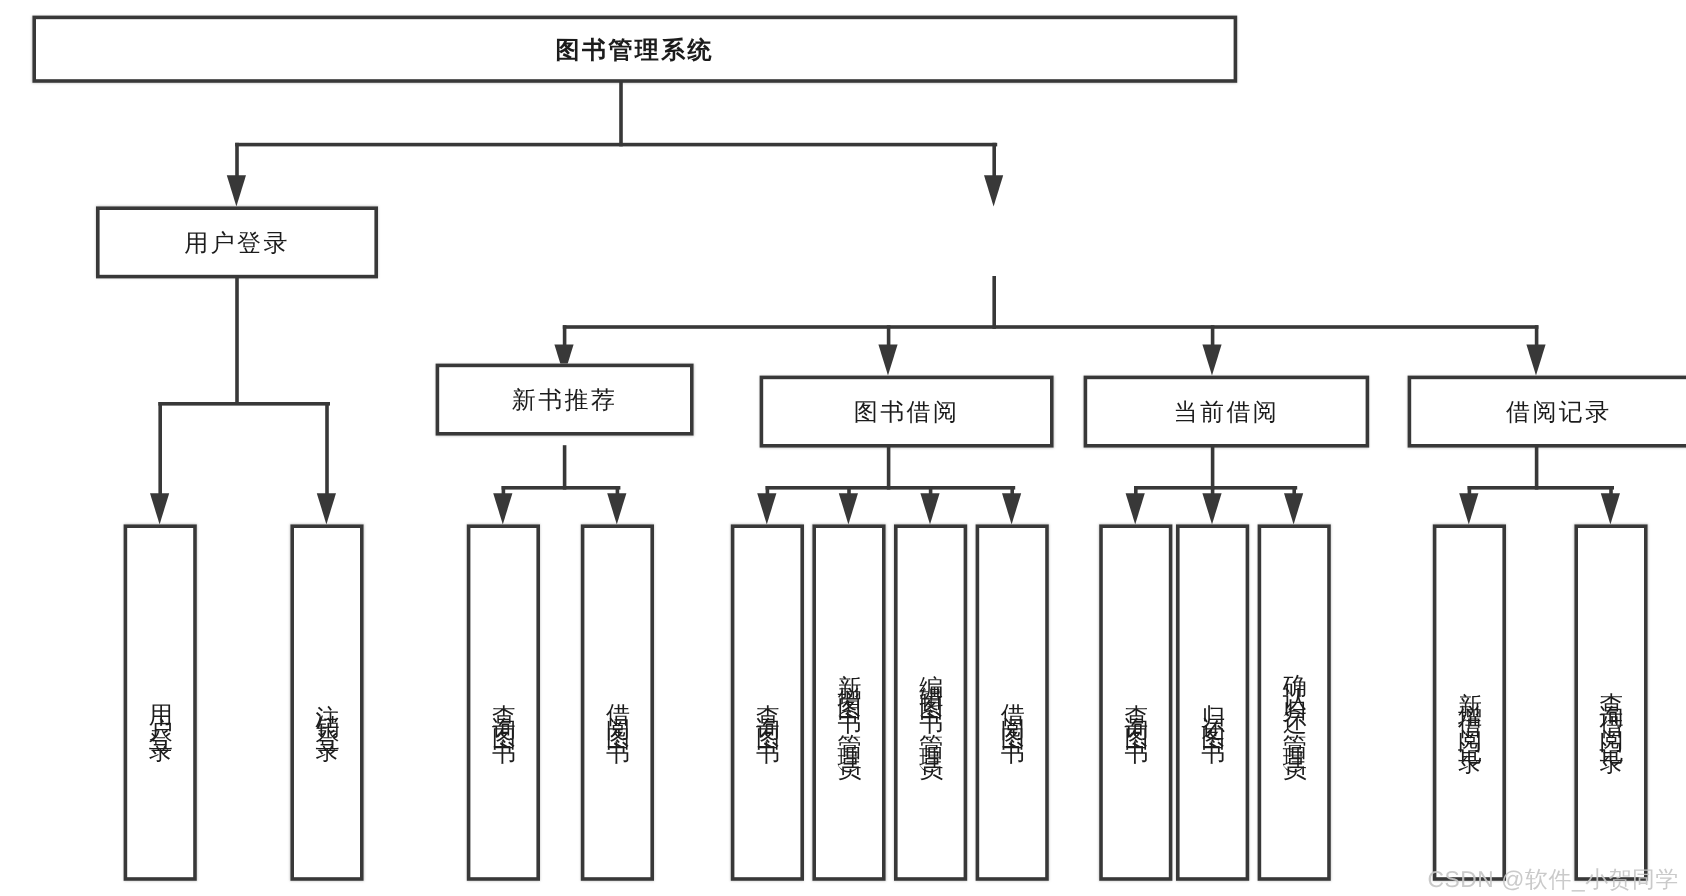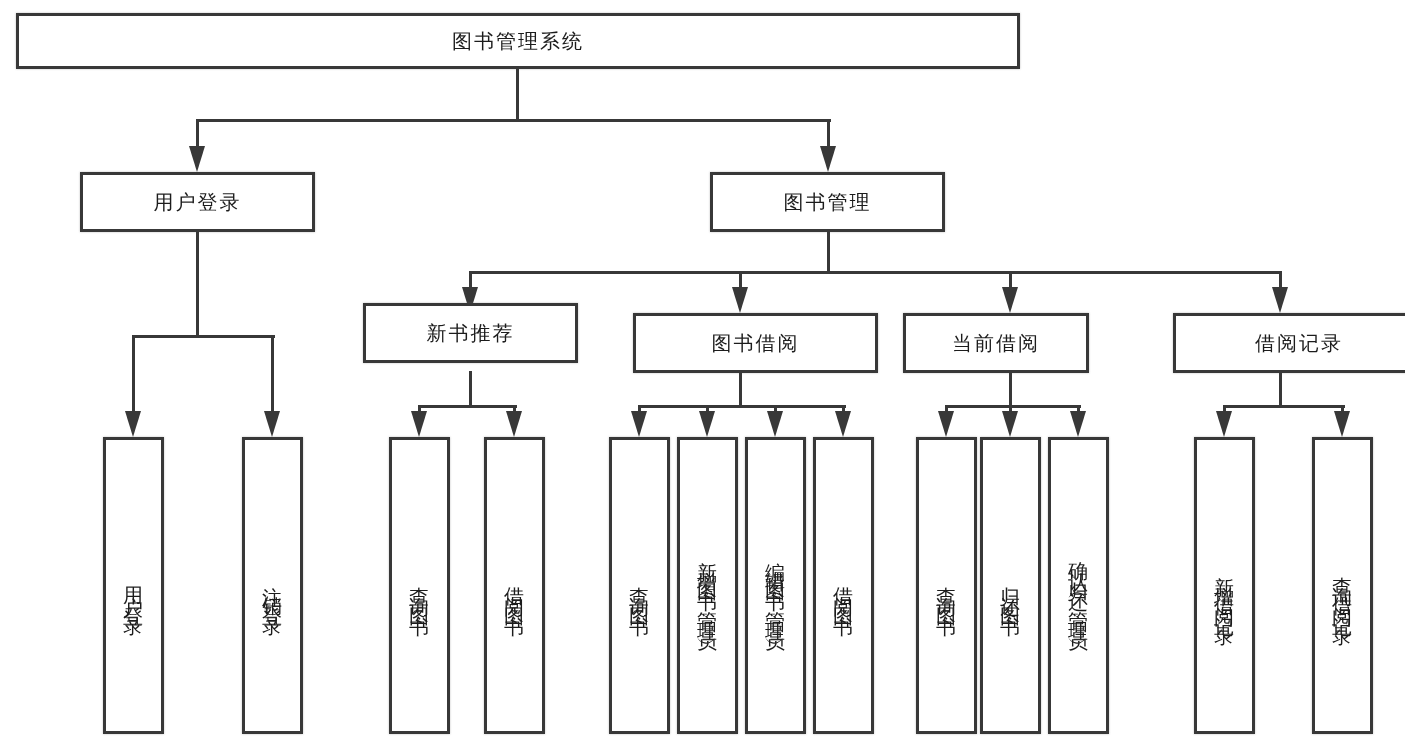--- a/index.html
+++ b/index.html
@@ -43,36 +43,33 @@
     font-size:19px;letter-spacing:.5px;
     color:var(--wm);opacity:.92;z-index:10;
     pointer-events:none;white-space:nowrap;
   }
 </style>
 </head>
 <body>
 
 <div id="canvas">
 
-  <div class="box" style="left:16px;top:13px;width:1004px;height:56px;">
+  <div class="box" style="left:27px;top:13px;width:1004px;height:56px;font-weight:bold;">
     <span class="hlabel">图书管理系统</span>
   </div>
 
   <div class="line" style="left:516px;top:68px;width:3px;height:54px;"></div>
   <div class="line" style="left:196px;top:119px;width:635px;height:3px;"></div>
   <div class="line" style="left:196px;top:119px;width:3px;height:32px;"></div>
   <div class="arrow" style="left:189px;top:146px;"></div>
   <div class="line" style="left:827px;top:119px;width:3px;height:32px;"></div>
   <div class="arrow" style="left:820px;top:146px;"></div>
 
   <div class="box" style="left:80px;top:172px;width:235px;height:60px;">
     <span class="hlabel">用户登录</span>
-  </div>
-  <div class="box" style="left:710px;top:172px;width:235px;height:60px;">
-    <span class="hlabel">图书管理</span>
   </div>
 
   <div class="line" style="left:196px;top:230px;width:3px;height:107px;"></div>
   <div class="line" style="left:132px;top:335px;width:143px;height:3px;"></div>
   <div class="line" style="left:132px;top:335px;width:3px;height:82px;"></div>
   <div class="arrow" style="left:125px;top:411px;"></div>
   <div class="line" style="left:271px;top:335px;width:3px;height:82px;"></div>
   <div class="arrow" style="left:264px;top:411px;"></div>
 
   <div class="line" style="left:827px;top:230px;width:3px;height:44px;"></div>
@@ -85,21 +82,21 @@
   <div class="arrow" style="left:1002px;top:287px;"></div>
   <div class="line" style="left:1279px;top:271px;width:3px;height:20px;"></div>
   <div class="arrow" style="left:1272px;top:287px;"></div>
 
   <div class="box" style="left:363px;top:303px;width:215px;height:60px;">
     <span class="hlabel">新书推荐</span>
   </div>
   <div class="box" style="left:633px;top:313px;width:245px;height:60px;">
     <span class="hlabel">图书借阅</span>
   </div>
-  <div class="box" style="left:903px;top:313px;width:186px;height:60px;">
+  <div class="box" style="left:903px;top:313px;width:238px;height:60px;">
     <span class="hlabel">当前借阅</span>
   </div>
   <div class="box" style="left:1173px;top:313px;width:252px;height:60px;">
     <span class="hlabel">借阅记录</span>
   </div>
 
   <div class="line" style="left:469px;top:371px;width:3px;height:37px;"></div>
   <div class="line" style="left:418px;top:405px;width:99px;height:3px;"></div>
   <div class="line" style="left:418px;top:405px;width:3px;height:12px;"></div>
   <div class="arrow" style="left:411px;top:411px;"></div>
@@ -170,14 +167,15 @@
     <span class="vtext">确认归还（管理员）</span>
   </div>
 
   <div class="box vleaf" style="left:1194px;">
     <span class="vtext">新增借阅记录</span>
   </div>
   <div class="box vleaf" style="left:1312px;">
     <span class="vtext">查询借阅记录</span>
   </div>
 
+  <div class="watermark">CSDN @软件_小贺同学</div>
 
 </div>
 
 </body></html>

